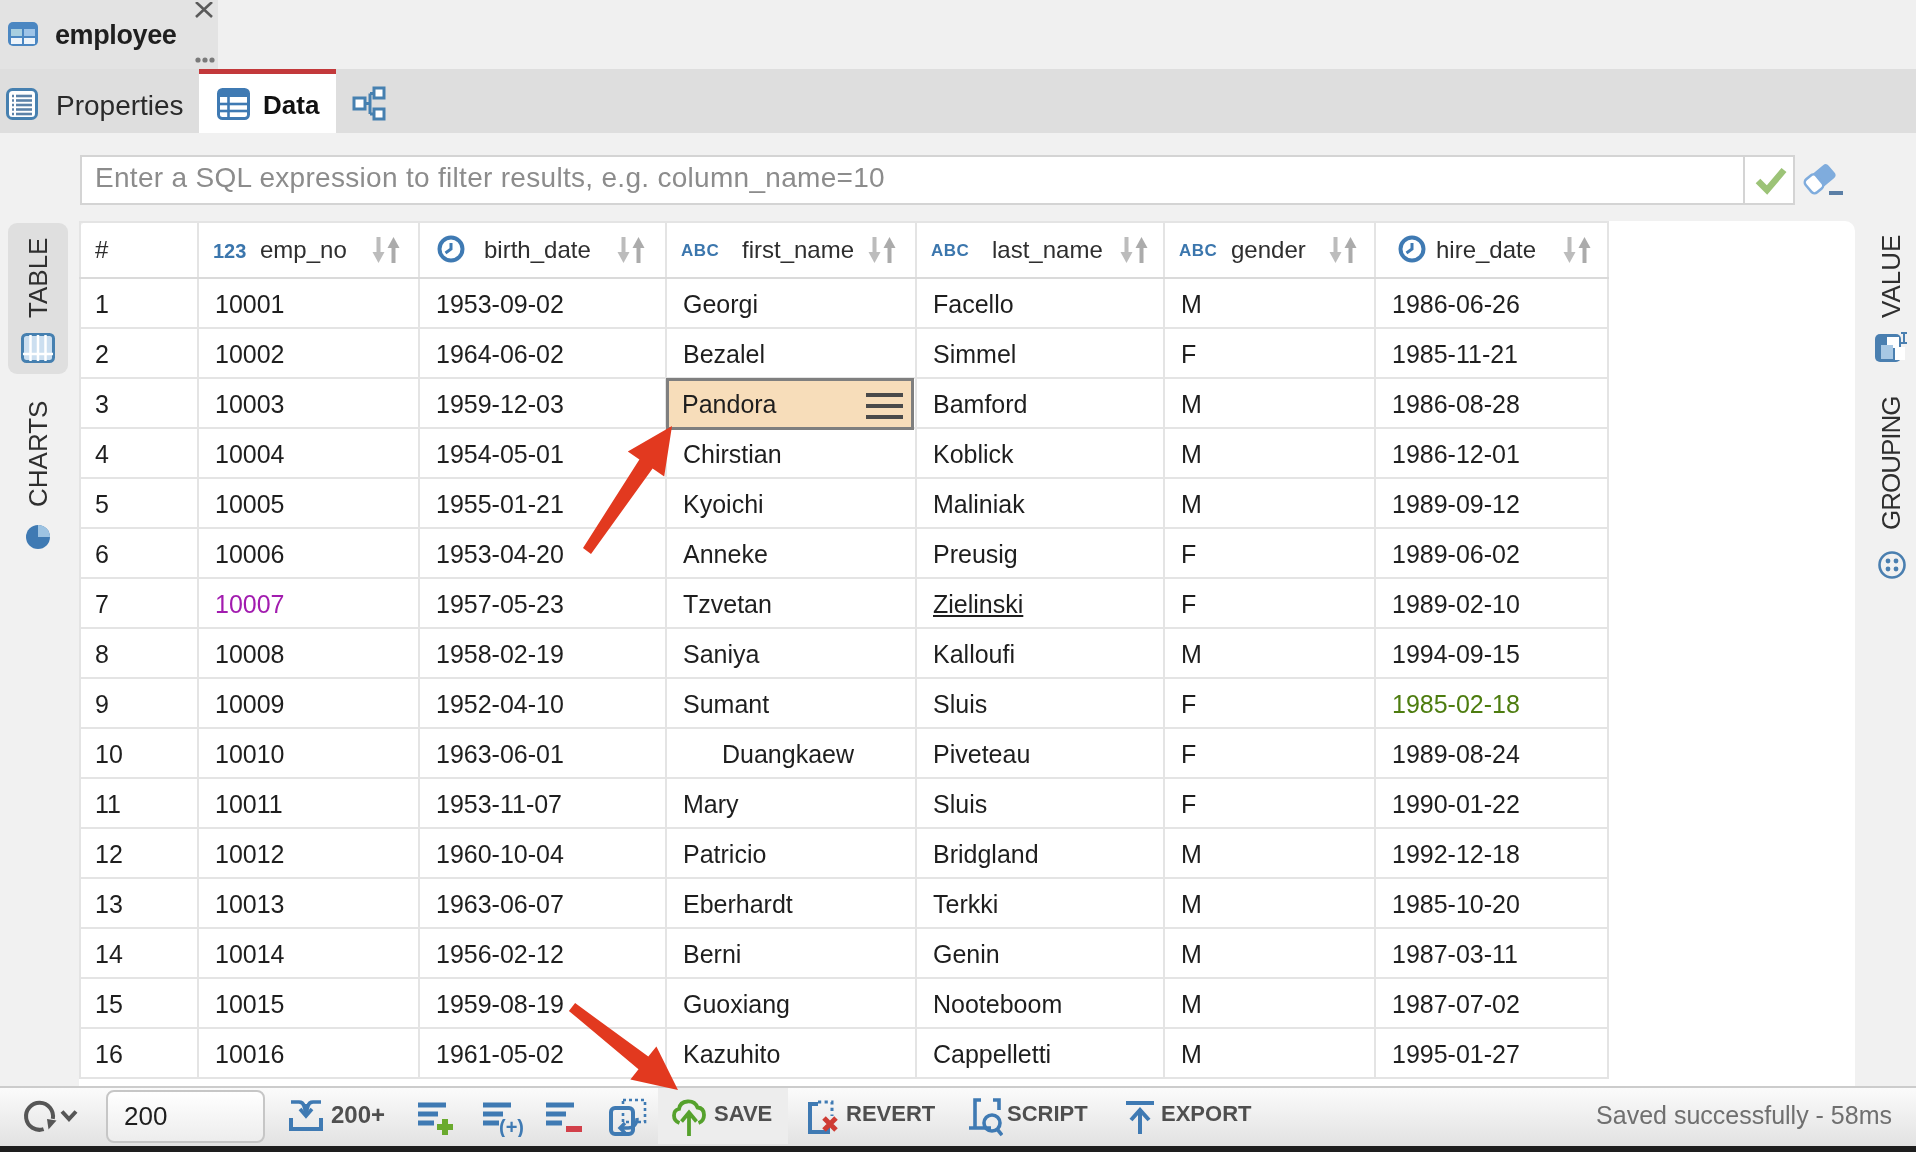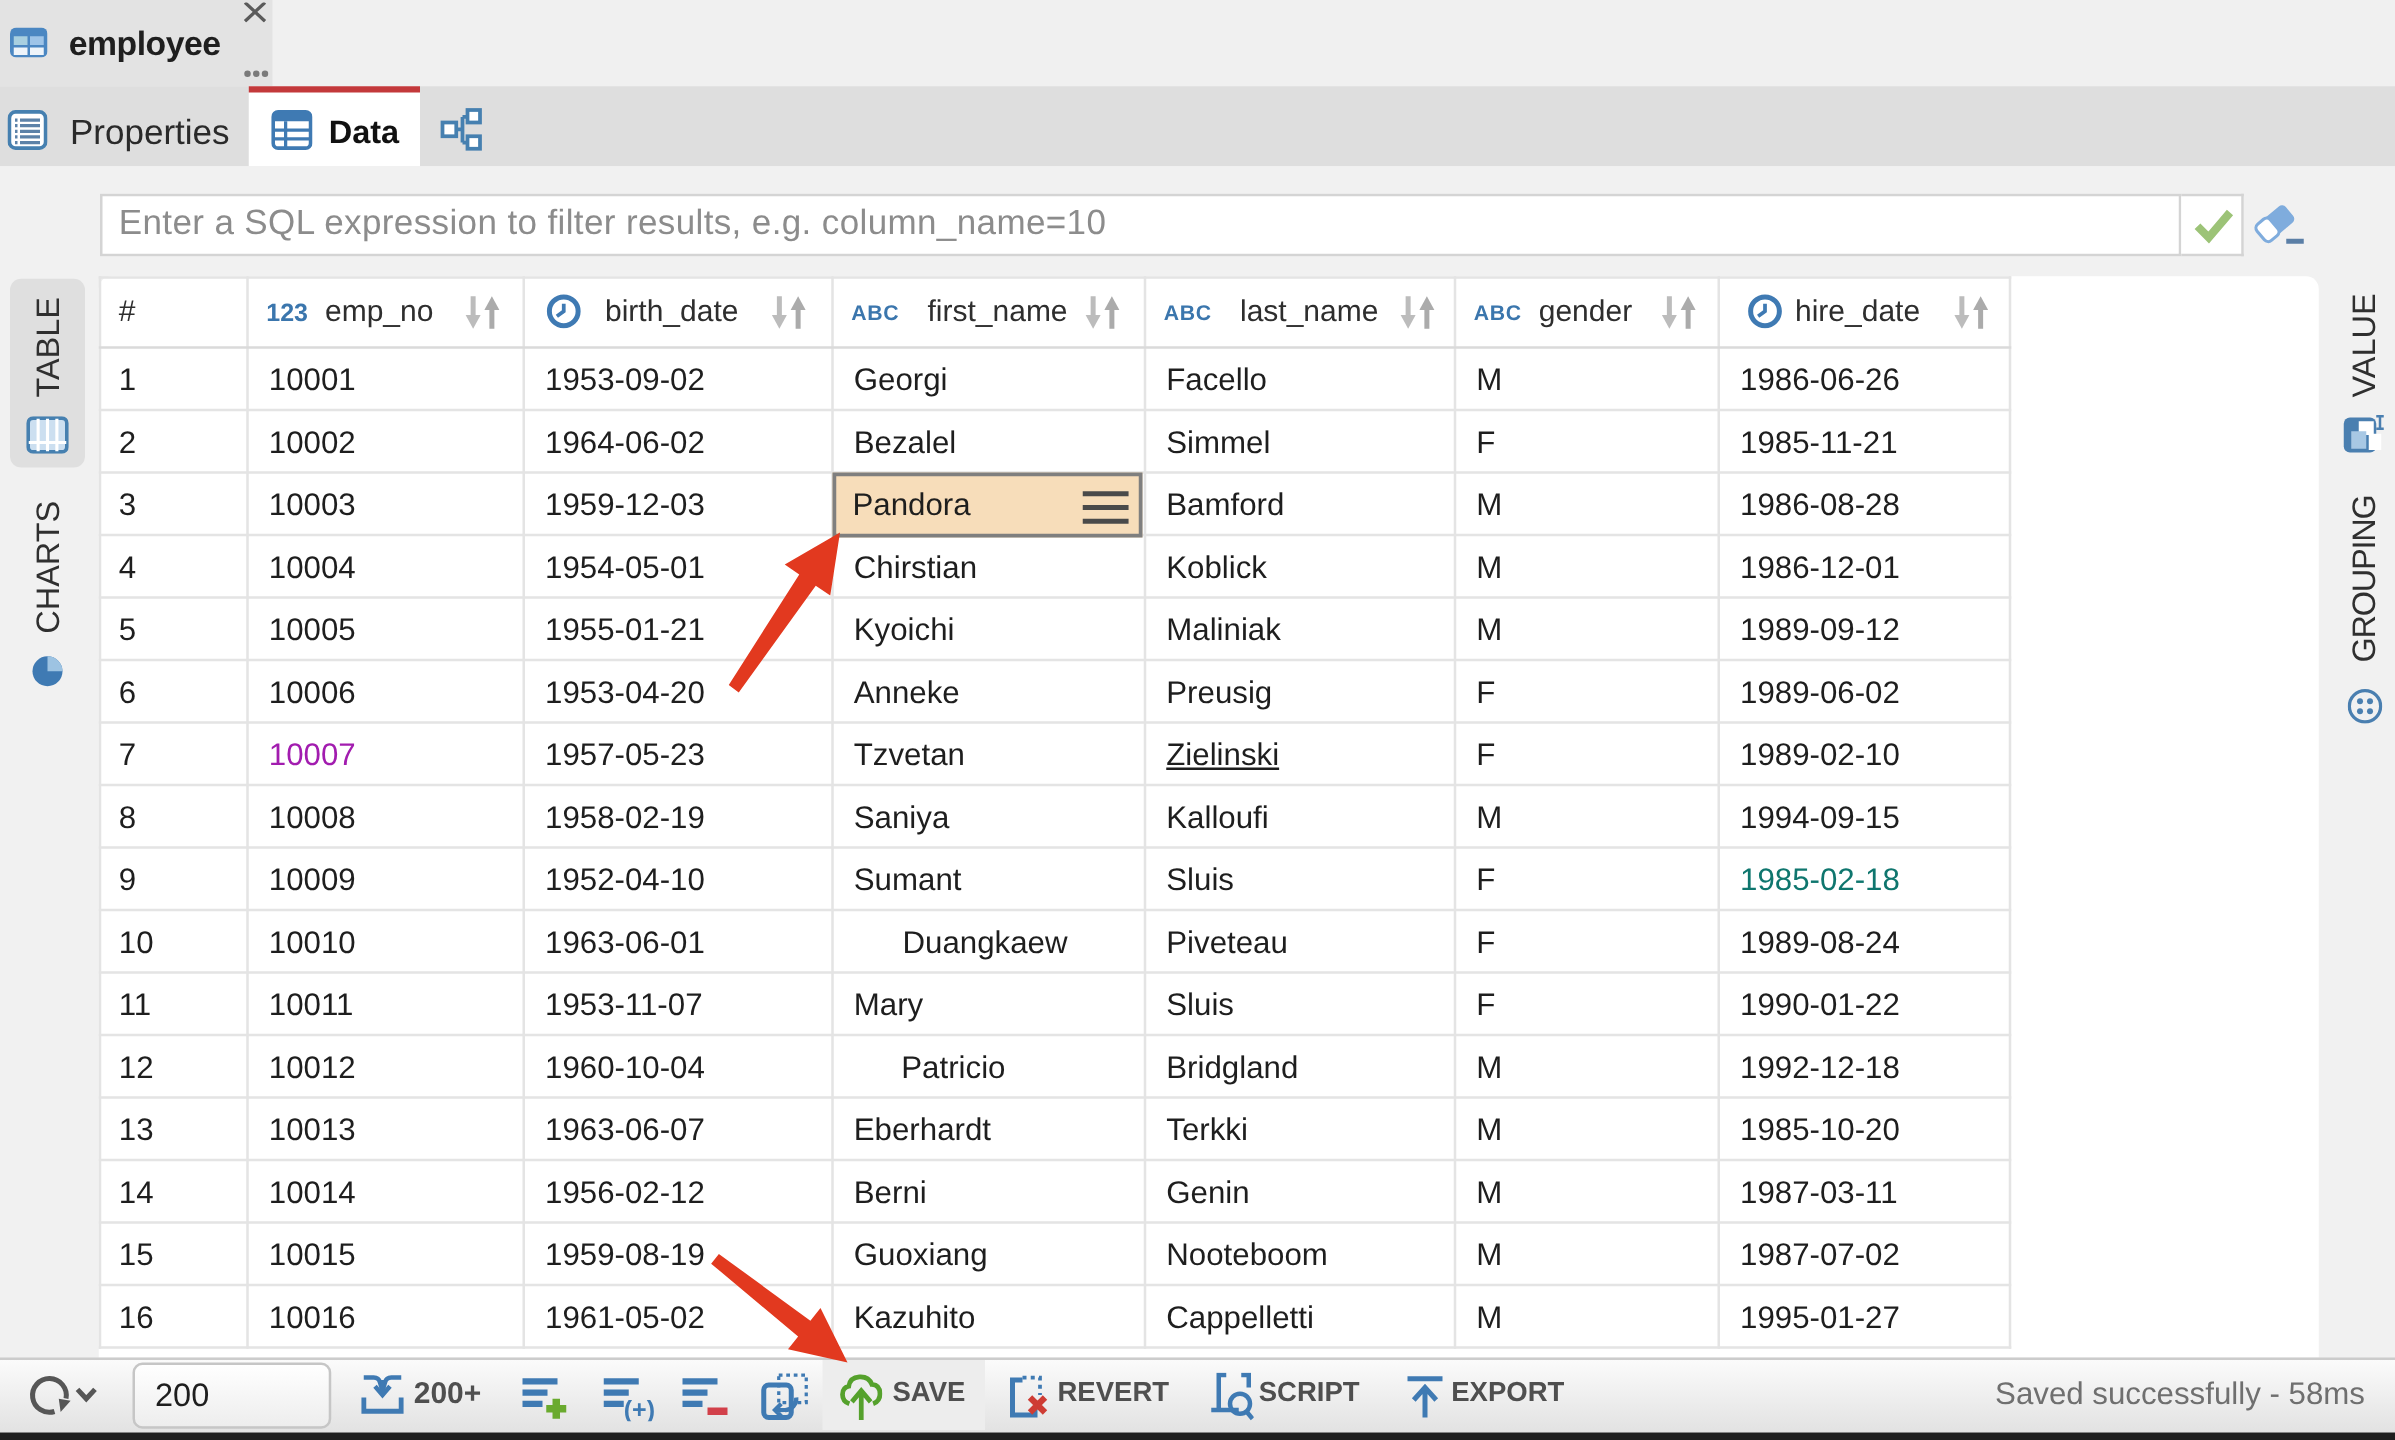--- a/index.html
+++ b/index.html
@@ -291,39 +291,39 @@
     <div class="abs" style="left:604px;top:419px;font-size:25px;color:#1e1e1e;">Saniya</div>
     <div class="abs" style="left:854px;top:419px;font-size:25px;color:#1e1e1e;">Kalloufi</div>
     <div class="abs" style="left:1102px;top:419px;font-size:25px;color:#1e1e1e;">M</div>
     <div class="abs" style="left:1313px;top:419px;font-size:25px;color:#1e1e1e;">1994-09-15</div>
     <div class="abs" style="left:16px;top:469px;font-size:25px;color:#1e1e1e;">9</div>
     <div class="abs" style="left:136px;top:469px;font-size:25px;color:#1e1e1e;">10009</div>
     <div class="abs" style="left:357px;top:469px;font-size:25px;color:#1e1e1e;">1952-04-10</div>
     <div class="abs" style="left:604px;top:469px;font-size:25px;color:#1e1e1e;">Sumant</div>
     <div class="abs" style="left:854px;top:469px;font-size:25px;color:#1e1e1e;">Sluis</div>
     <div class="abs" style="left:1102px;top:469px;font-size:25px;color:#1e1e1e;">F</div>
-    <div class="abs" style="left:1313px;top:469px;font-size:25px;color:#0f766e;">1985-02-18</div>
+    <div class="abs" style="left:1313px;top:469px;font-size:25px;color:#4d7c0f;">1985-02-18</div>
     <div class="abs" style="left:16px;top:519px;font-size:25px;color:#1e1e1e;">10</div>
     <div class="abs" style="left:136px;top:519px;font-size:25px;color:#1e1e1e;">10010</div>
     <div class="abs" style="left:357px;top:519px;font-size:25px;color:#1e1e1e;">1963-06-01</div>
     <div class="abs" style="left:604px;top:519px;font-size:25px;color:#1e1e1e;margin-left:39px;">Duangkaew</div>
     <div class="abs" style="left:854px;top:519px;font-size:25px;color:#1e1e1e;">Piveteau</div>
     <div class="abs" style="left:1102px;top:519px;font-size:25px;color:#1e1e1e;">F</div>
     <div class="abs" style="left:1313px;top:519px;font-size:25px;color:#1e1e1e;">1989-08-24</div>
     <div class="abs" style="left:16px;top:569px;font-size:25px;color:#1e1e1e;">11</div>
     <div class="abs" style="left:136px;top:569px;font-size:25px;color:#1e1e1e;">10011</div>
     <div class="abs" style="left:357px;top:569px;font-size:25px;color:#1e1e1e;">1953-11-07</div>
     <div class="abs" style="left:604px;top:569px;font-size:25px;color:#1e1e1e;">Mary</div>
     <div class="abs" style="left:854px;top:569px;font-size:25px;color:#1e1e1e;">Sluis</div>
     <div class="abs" style="left:1102px;top:569px;font-size:25px;color:#1e1e1e;">F</div>
     <div class="abs" style="left:1313px;top:569px;font-size:25px;color:#1e1e1e;">1990-01-22</div>
     <div class="abs" style="left:16px;top:619px;font-size:25px;color:#1e1e1e;">12</div>
     <div class="abs" style="left:136px;top:619px;font-size:25px;color:#1e1e1e;">10012</div>
     <div class="abs" style="left:357px;top:619px;font-size:25px;color:#1e1e1e;">1960-10-04</div>
-    <div class="abs" style="left:604px;top:619px;font-size:25px;color:#1e1e1e;margin-left:38px;">Patricio</div>
+    <div class="abs" style="left:604px;top:619px;font-size:25px;color:#1e1e1e;">Patricio</div>
     <div class="abs" style="left:854px;top:619px;font-size:25px;color:#1e1e1e;">Bridgland</div>
     <div class="abs" style="left:1102px;top:619px;font-size:25px;color:#1e1e1e;">M</div>
     <div class="abs" style="left:1313px;top:619px;font-size:25px;color:#1e1e1e;">1992-12-18</div>
     <div class="abs" style="left:16px;top:669px;font-size:25px;color:#1e1e1e;">13</div>
     <div class="abs" style="left:136px;top:669px;font-size:25px;color:#1e1e1e;">10013</div>
     <div class="abs" style="left:357px;top:669px;font-size:25px;color:#1e1e1e;">1963-06-07</div>
     <div class="abs" style="left:604px;top:669px;font-size:25px;color:#1e1e1e;">Eberhardt</div>
     <div class="abs" style="left:854px;top:669px;font-size:25px;color:#1e1e1e;">Terkki</div>
     <div class="abs" style="left:1102px;top:669px;font-size:25px;color:#1e1e1e;">M</div>
     <div class="abs" style="left:1313px;top:669px;font-size:25px;color:#1e1e1e;">1985-10-20</div>

